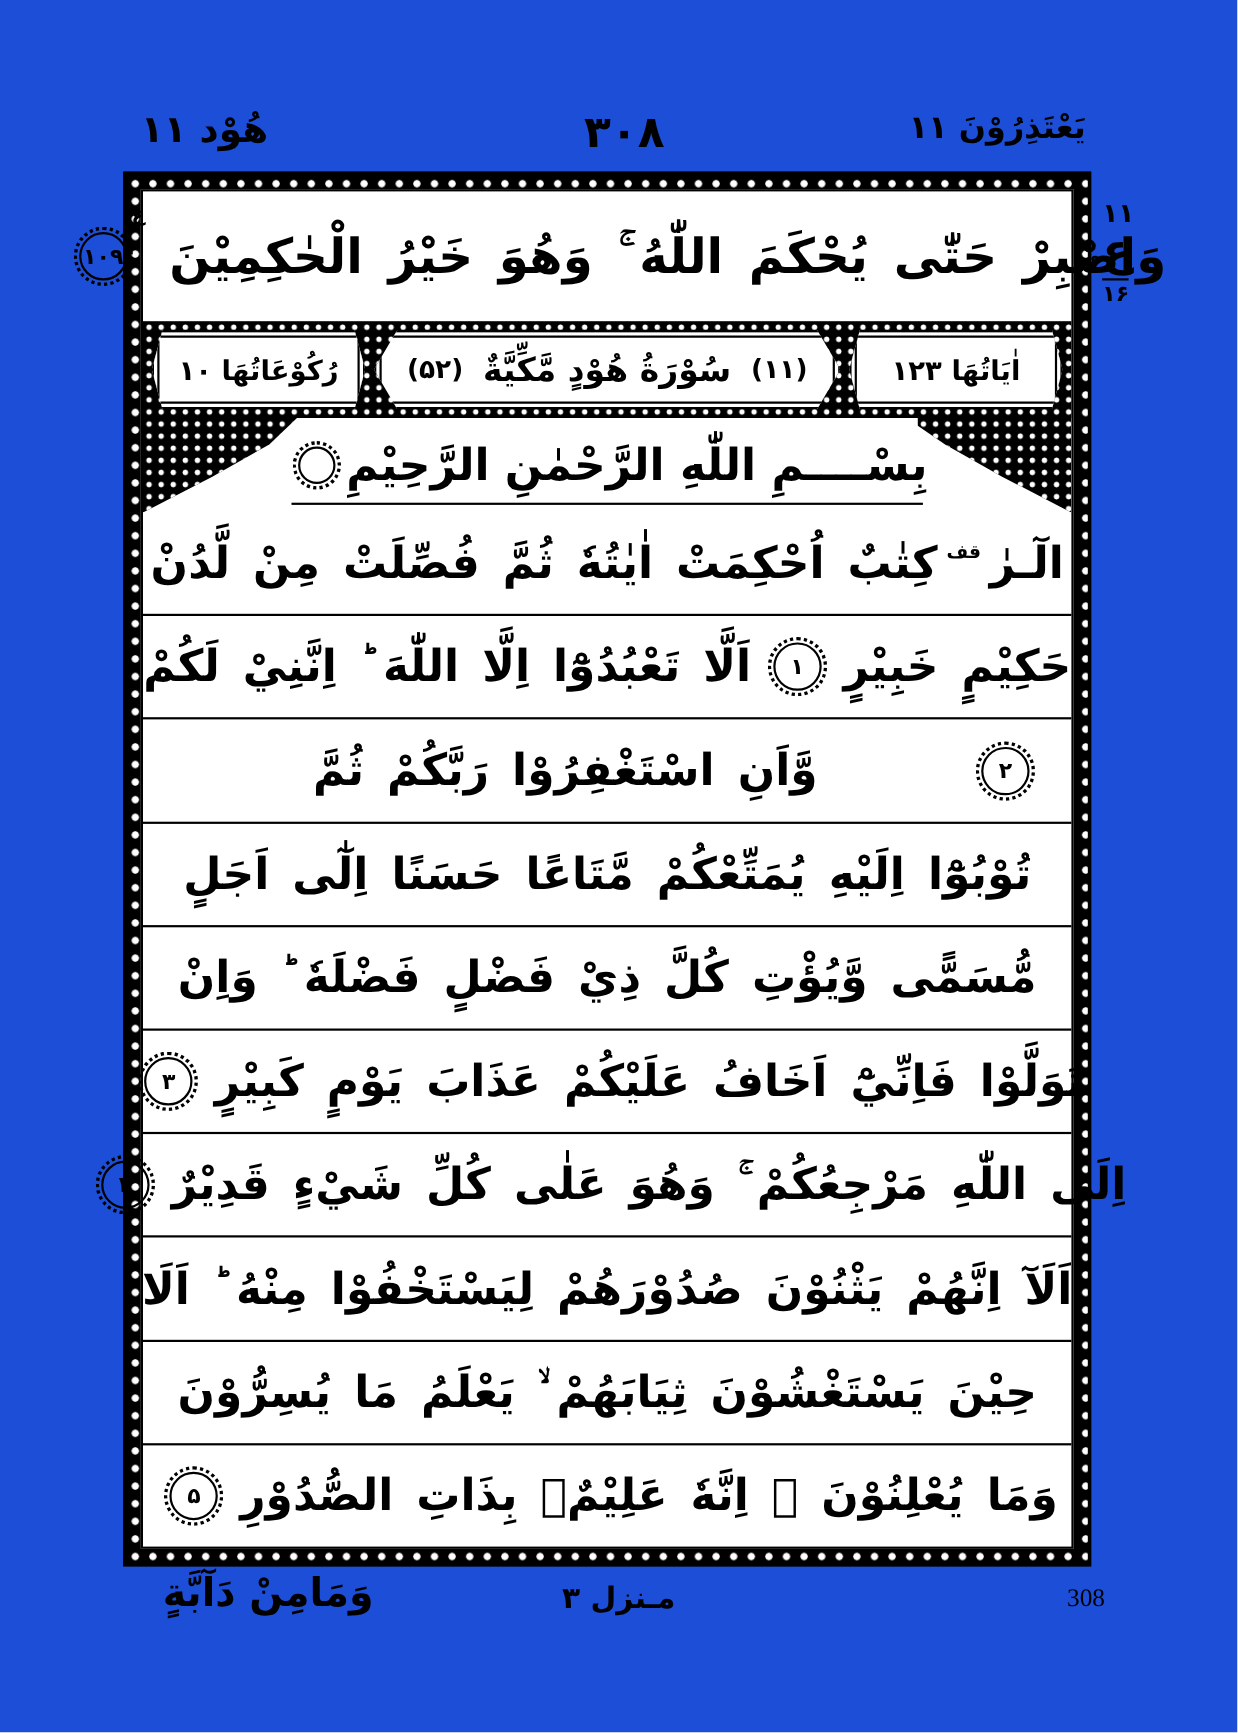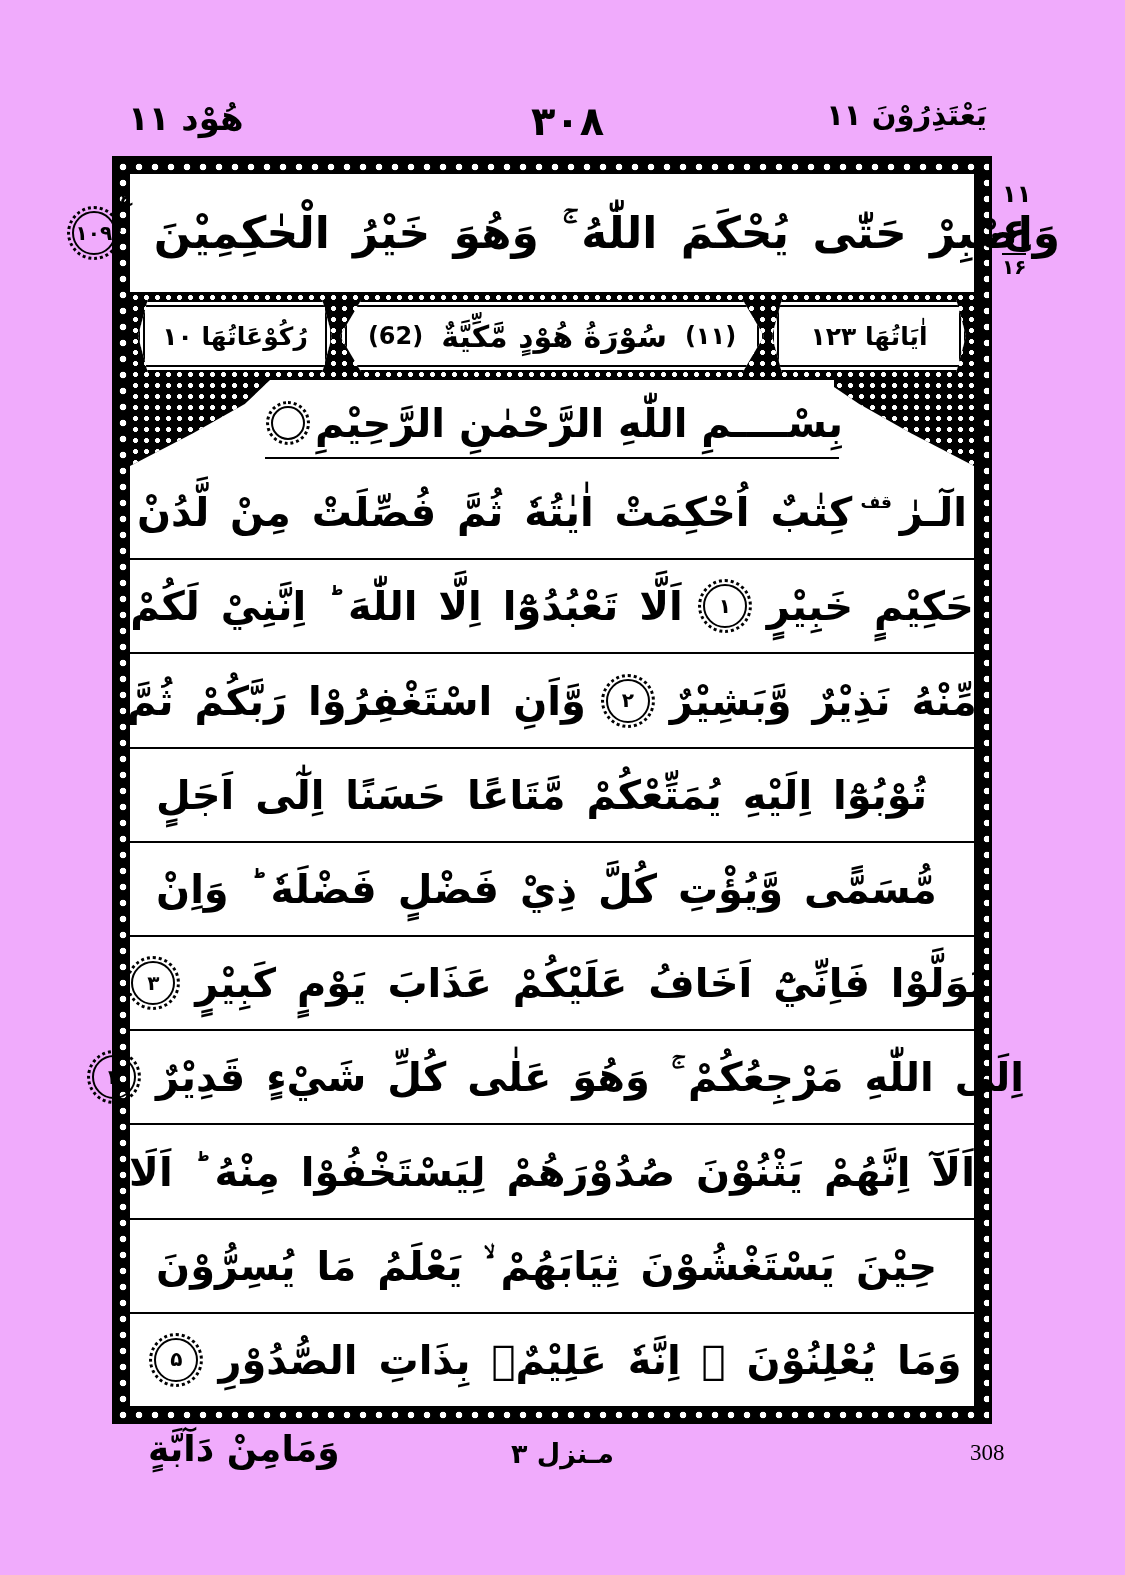--- a/index.html
+++ b/index.html
@@ -1,19 +1,19 @@
 <!DOCTYPE html>
 <html lang="ar" dir="rtl"><head>
 <meta charset="utf-8">
 <style>
   html,body{margin:0;padding:0;background:#fff;}
   .page{
     position:relative;
     width:1125px;height:1575px;
-    background:#f0abfc;color:#000;
+    background:#1d4ed8;color:#000;
     font-family:"DejaVu Sans",sans-serif;
     overflow:hidden;
   }
   
   .hdr{position:absolute;top:98px;font-weight:bold;white-space:nowrap;}
   .hdr-surah{left:128px;font-size:34px;}
   .hdr-page{left:0;right:0;text-align:center;font-size:40px;padding-left:10px;}
   .hdr-juz{right:138px;font-size:29px;}
 
   
@@ -31,21 +31,21 @@
     display:flex;flex-direction:column;
   }
   
   .text-line{
     flex:1;display:flex;align-items:center;justify-content:center;
     padding:0 26px;gap:8px;
     font-size:40px;font-weight:bold;line-height:1.25;
     white-space:nowrap;
   }
   .text-line + .text-line{border-top:2px solid #000;}
-  .seg-txt{flex:1;text-align:left;word-spacing:7px;}
+  .seg-txt{flex:1;text-align:center;word-spacing:7px;}
   .seg-sup{font-size:17px;align-self:flex-start;margin-top:26px;flex:0 0 auto;}
   .ayah-medallion{
     display:inline-flex;align-items:center;justify-content:center;
     min-width:40px;height:40px;flex:0 0 auto;
     border:2px solid #000;border-radius:50%;
     outline:3px dotted #000;outline-offset:2px;
     font-size:20px;font-weight:bold;margin:0 12px;
   }
   
   .row-yunus{
@@ -126,21 +126,21 @@
           <span class="ruku-ayn-small">ع</span>
           <span class="ayah-medallion">۱۰۹</span>
         </span>
       </div>
 
       <div class="row-banner">
         <div class="banner-box banner-side">اٰيَاتُهَا ۱۲۳</div>
         <div class="banner-box banner-center">
           <span class="banner-num">(۱۱)</span>
           <span>سُوْرَةُ هُوْدٍ مَّكِّيَّةٌ</span>
-          <span class="banner-num">(62)</span>
+          <span class="banner-num">(۵۲)</span>
         </div>
         <div class="banner-box banner-side">رُكُوْعَاتُهَا ۱۰</div>
       </div>
 
       <div class="row-bismillah">
         <span class="bism-corner right"></span>
         <span class="bism-corner left"></span>
         <span>بِسْــــمِ اللّٰهِ الرَّحْمٰنِ الرَّحِيْمِ</span>
         <span class="bism-rosette"></span>
         <span class="bism-rule"></span>
@@ -151,21 +151,20 @@
             <span class="seg-txt">الٓـرٰ</span>
             <span class="seg-sup">قف</span>
             <span class="seg-txt">كِتٰبٌ اُحْكِمَتْ اٰيٰتُهٗ ثُمَّ فُصِّلَتْ مِنْ لَّدُنْ</span>
           </div>
           <div class="text-line">
             <span class="seg-txt">حَكِيْمٍ خَبِيْرٍ</span>
             <span class="ayah-medallion">۱</span>
             <span class="seg-txt">اَلَّا تَعْبُدُوْٓا اِلَّا اللّٰهَ ؕ اِنَّنِيْ لَكُمْ</span>
           </div>
           <div class="text-line">
-            <span class="seg-txt">مِّنْهُ نَذِيْرٌ وَّبَشِيْرٌ</span>
             <span class="ayah-medallion">۲</span>
             <span class="seg-txt">وَّاَنِ اسْتَغْفِرُوْا رَبَّكُمْ ثُمَّ</span>
           </div>
           <div class="text-line">
             <span class="seg-txt">تُوْبُوْٓا اِلَيْهِ يُمَتِّعْكُمْ مَّتَاعًا حَسَنًا اِلٰٓى اَجَلٍ</span>
           </div>
           <div class="text-line">
             <span class="seg-txt">مُّسَمًّى وَّيُؤْتِ كُلَّ ذِيْ فَضْلٍ فَضْلَهٗ ؕ وَاِنْ</span>
           </div>
           <div class="text-line">

